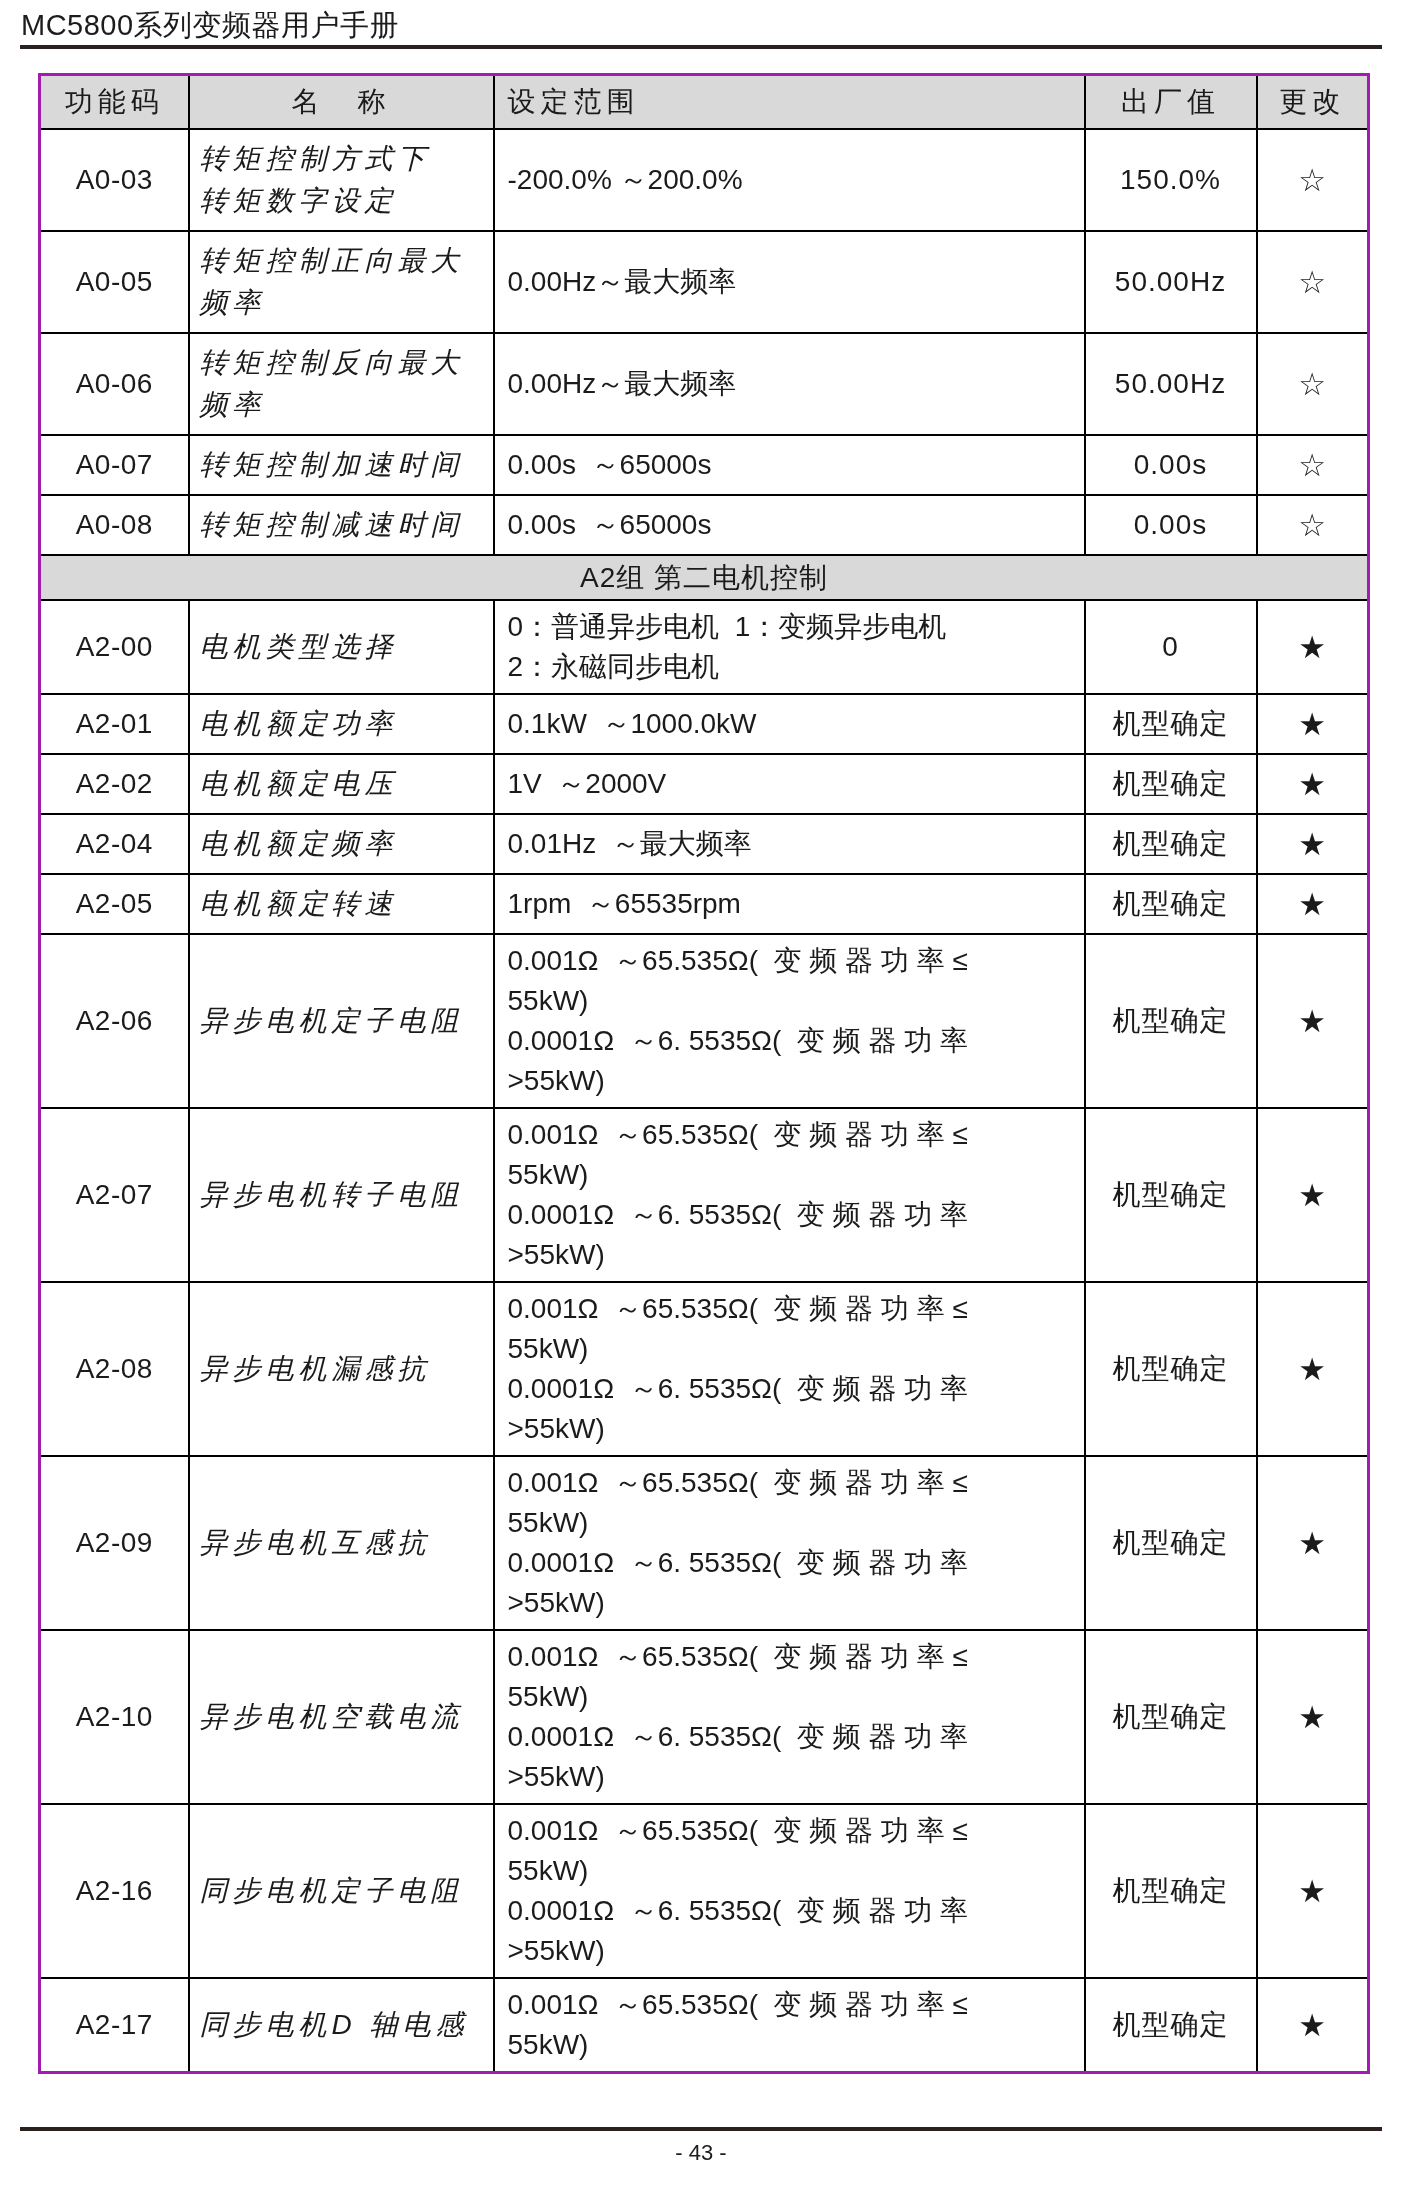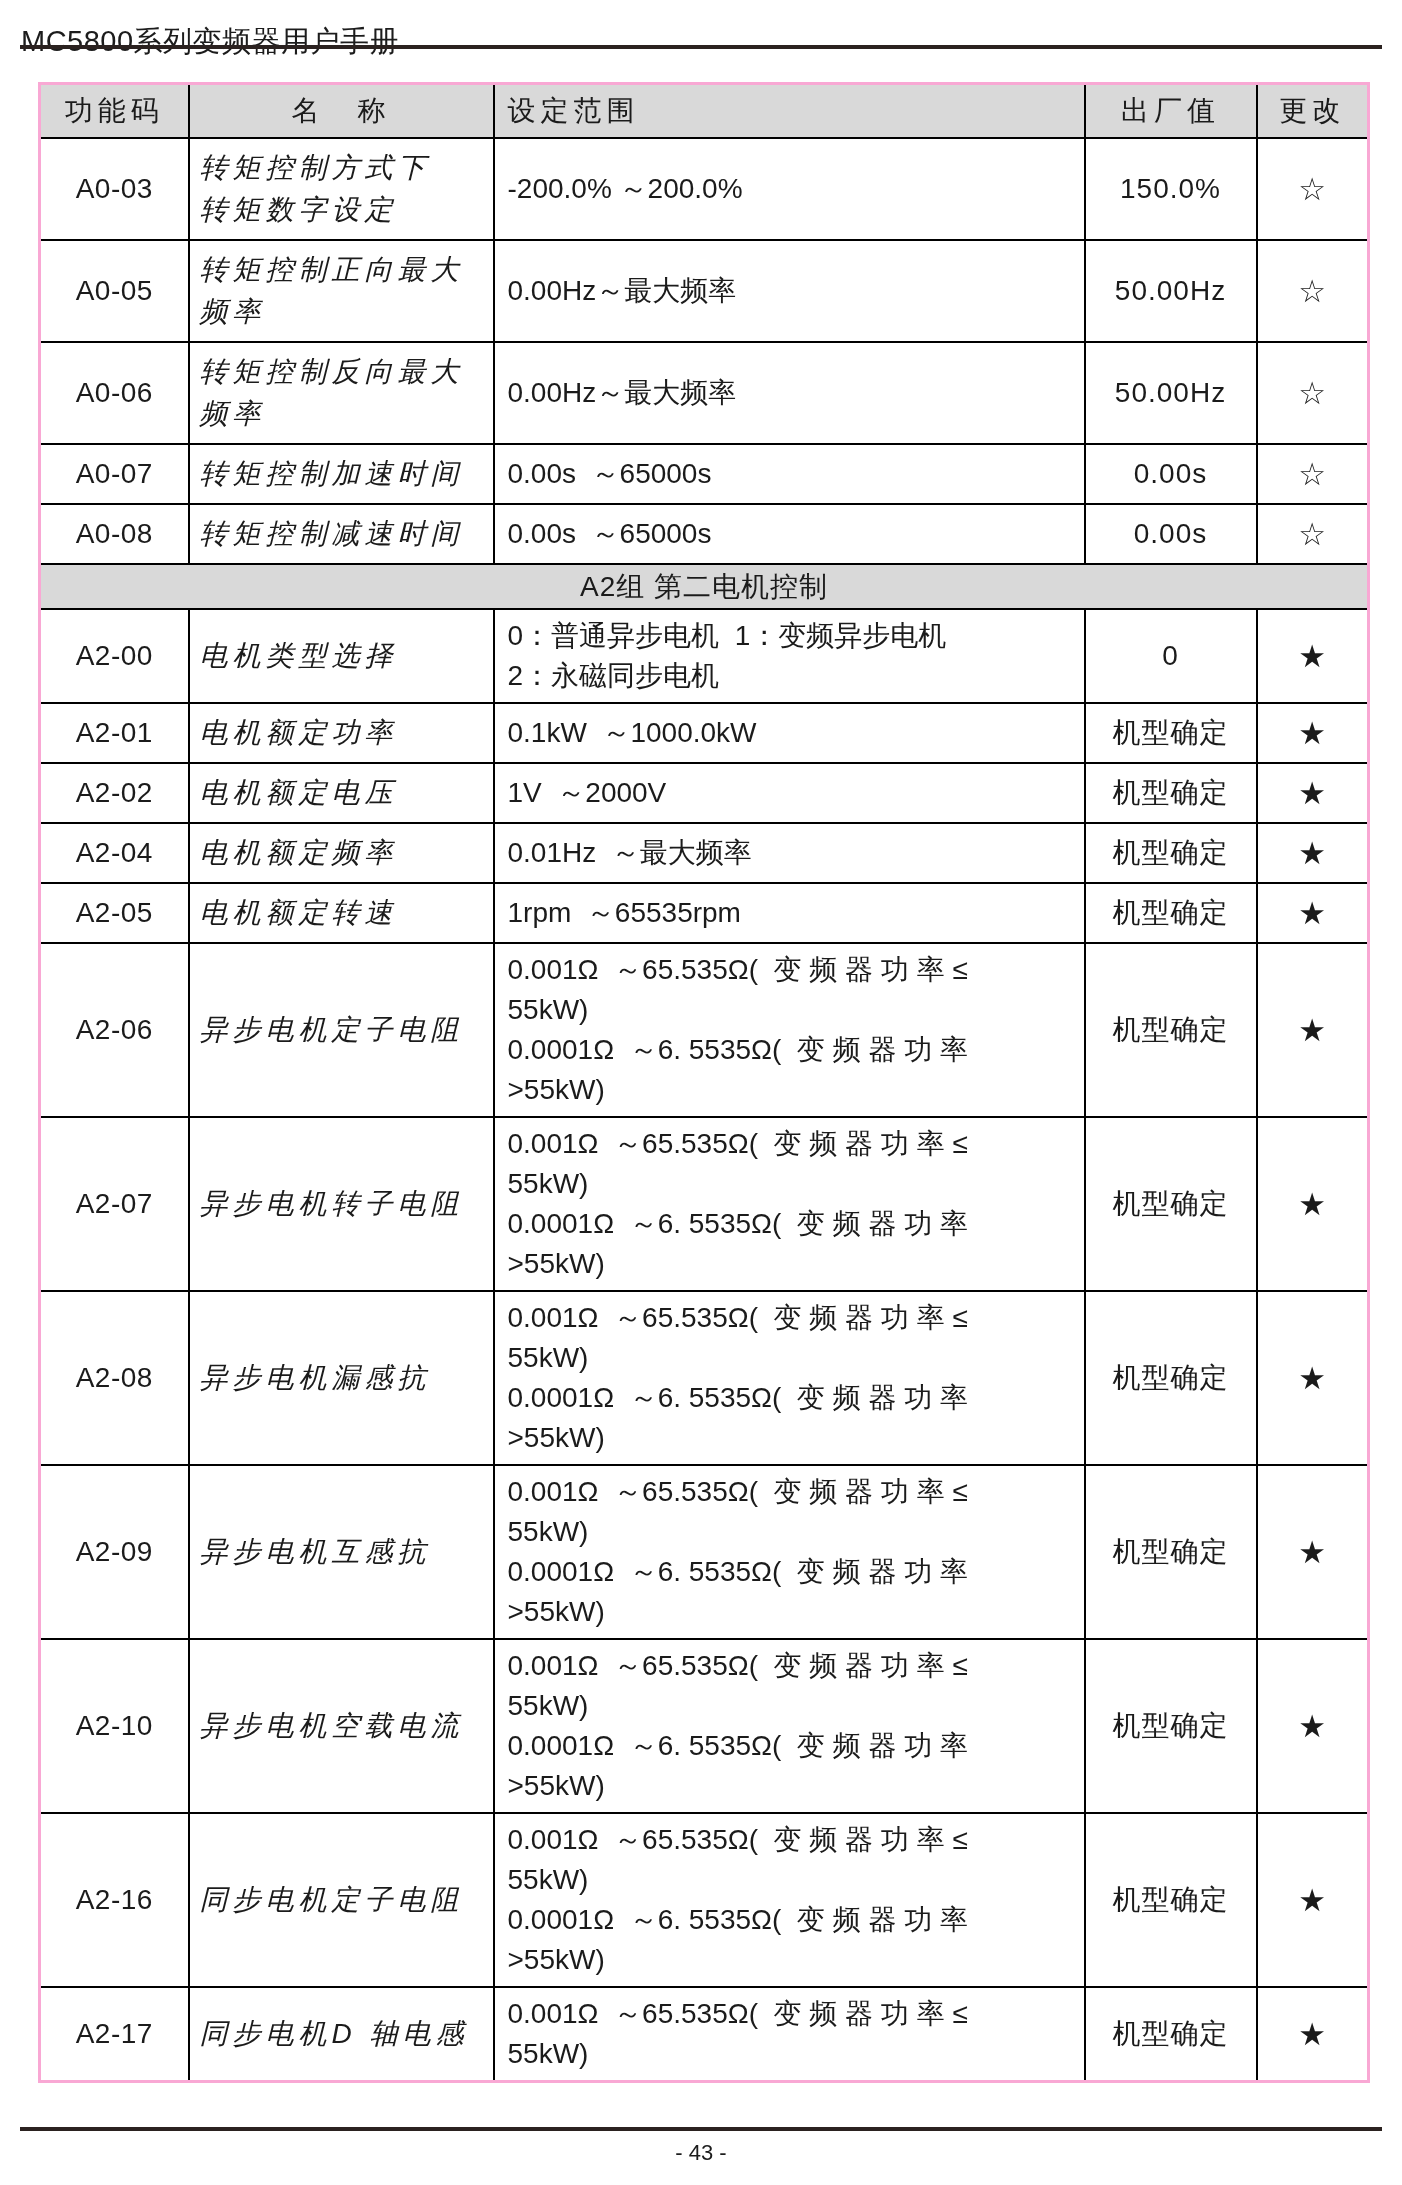--- a/index.html
+++ b/index.html
@@ -16,38 +16,37 @@
     overflow: hidden;
   }
   .doc-title {
     position: absolute;
     left: 21px;
     top: 6px;
     font-size: 29px;
     letter-spacing: 0.5px;
     color: #1c1c1c;
     white-space: nowrap;
-    margin-top: 16px;
   }
   .header-rule {
     position: absolute;
     left: 20px;
     top: 45px;
     width: 1362px;
     height: 4px;
     background: #2b2220;
   }
   table.param-table {
     position: absolute;
     left: 38px;
-    top: 82px;
+    top: 73px;
     width: 1329px;
     border-collapse: collapse;
     table-layout: fixed;
-    border: 3px solid #f9a8d4;
+    border: 3px solid #a21caf;
   }
   .param-table td, .param-table th {
     border: 2px solid #000;
     font-weight: normal;
     font-size: 28px;
     color: #1b1b1b;
     overflow: hidden;
   }
   .param-table thead th {
     background: #d9d9d9;

